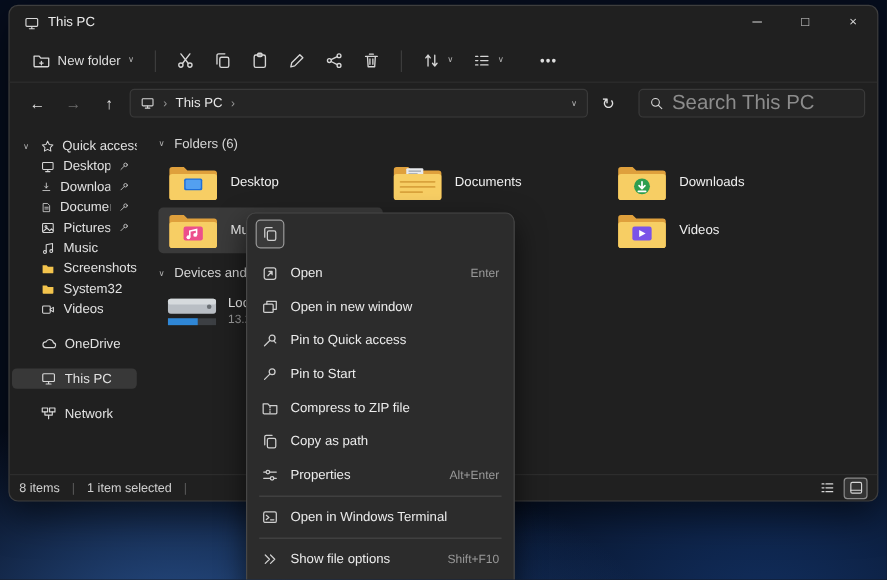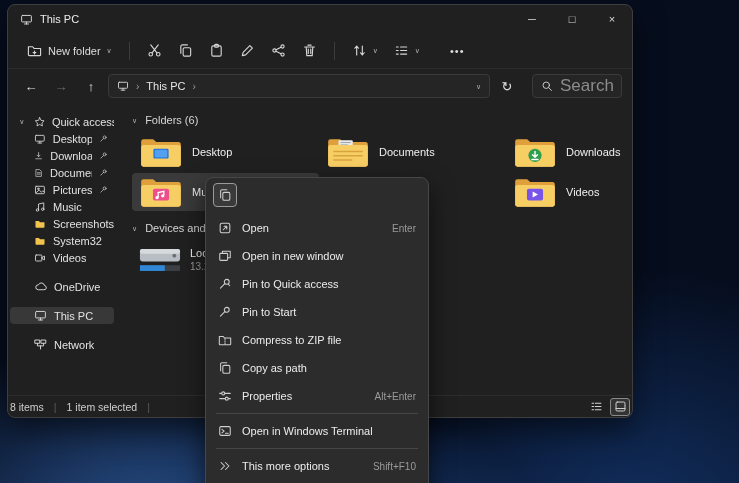--- a/index.html
+++ b/index.html
@@ -13,21 +13,21 @@
       radial-gradient(60% 75% at 86% 108%, #123061 0%, rgba(8,18,40,0) 70%),
       #060d1d;
     color:#e8e8e8;
   }
   svg { display:block; }
   .ic { fill:none; stroke:#d6d6d6; stroke-width:1.2; stroke-linecap:round; stroke-linejoin:round; }
   .ic-menu { fill:none; stroke:#cfcfcf; stroke-width:1.2; stroke-linecap:round; stroke-linejoin:round; }
 
   
   .window {
-    position:absolute; left:7px; top:4px; width:626px; height:414px;
+    position:absolute; left:7px; top:4px; width:725px; height:414px;
     background:#202020; border:1px solid #3e3e3e; border-radius:8px;
     display:flex; flex-direction:column; overflow:hidden;
     box-shadow:0 12px 30px rgba(0,0,0,.55);
   }
 
   
   .titlebar { height:28px; display:flex; align-items:center; flex:0 0 auto; }
   .title-left { display:flex; align-items:center; gap:7px; padding-left:12px; font-size:11px; color:#ececec; }
   .win-controls { margin-left:auto; display:flex; height:100%; }
   .win-btn { width:40px; height:100%; display:flex; align-items:center; justify-content:center;
@@ -77,21 +77,21 @@
   .tile.selected { background:#3a3a3a; }
   .tile-label { font-size:11px; color:#efefef; white-space:nowrap; }
   .devices { margin-top:8px; }
   .drive-tile { display:flex; align-items:center; gap:9px; margin-top:5px; padding:2px 7px; width:187px; }
   .drive-text { display:flex; flex-direction:column; gap:2px; }
   .drive-name { font-size:11px; color:#efefef; white-space:nowrap; }
   .drive-free { font-size:10px; color:#9c9c9c; white-space:nowrap; }
 
   
   .statusbar { height:22px; flex:0 0 auto; border-top:1px solid #2d2d2d; display:flex; align-items:center;
-    padding:0 2px; font-size:10.5px; color:#cfcfcf; gap:10px; }
+    padding:0 8px; font-size:10.5px; color:#cfcfcf; gap:10px; }
   .status-sep { color:#5a5a5a; }
   .view-toggles { margin-left:auto; display:flex; gap:4px; }
   .vt-btn { width:20px; height:18px; display:flex; align-items:center; justify-content:center;
     background:none; border:1px solid transparent; border-radius:3px; }
   .vt-btn.active { border-color:#8a8a8a; background:#333; }
 
   
   .context-menu { position:absolute; left:205px; top:177px; width:224px; height:320px; z-index:20;
     background:#2c2c2c; border:1px solid #474747; border-radius:8px;
     box-shadow:0 10px 24px rgba(0,0,0,.6); overflow:hidden; }
@@ -530,17 +530,17 @@
       <span class="mi-label">Open in Windows Terminal</span>
       <span class="mi-shortcut"></span>
     </div>
 
     <div class="menu-sep"></div>
 
     <div class="menu-item">
       <svg width="14" height="14" viewBox="0 0 16 16">
           <path class="ic-menu" d="M3.5 4l4 4-4 4M8.5 4l4 4-4 4"></path>
         </svg>
-      <span class="mi-label">This more options</span>
+      <span class="mi-label">Show file options</span>
       <span class="mi-shortcut">Shift+F10</span>
     </div>
   </div>
 </div>
 
 </body></html>

